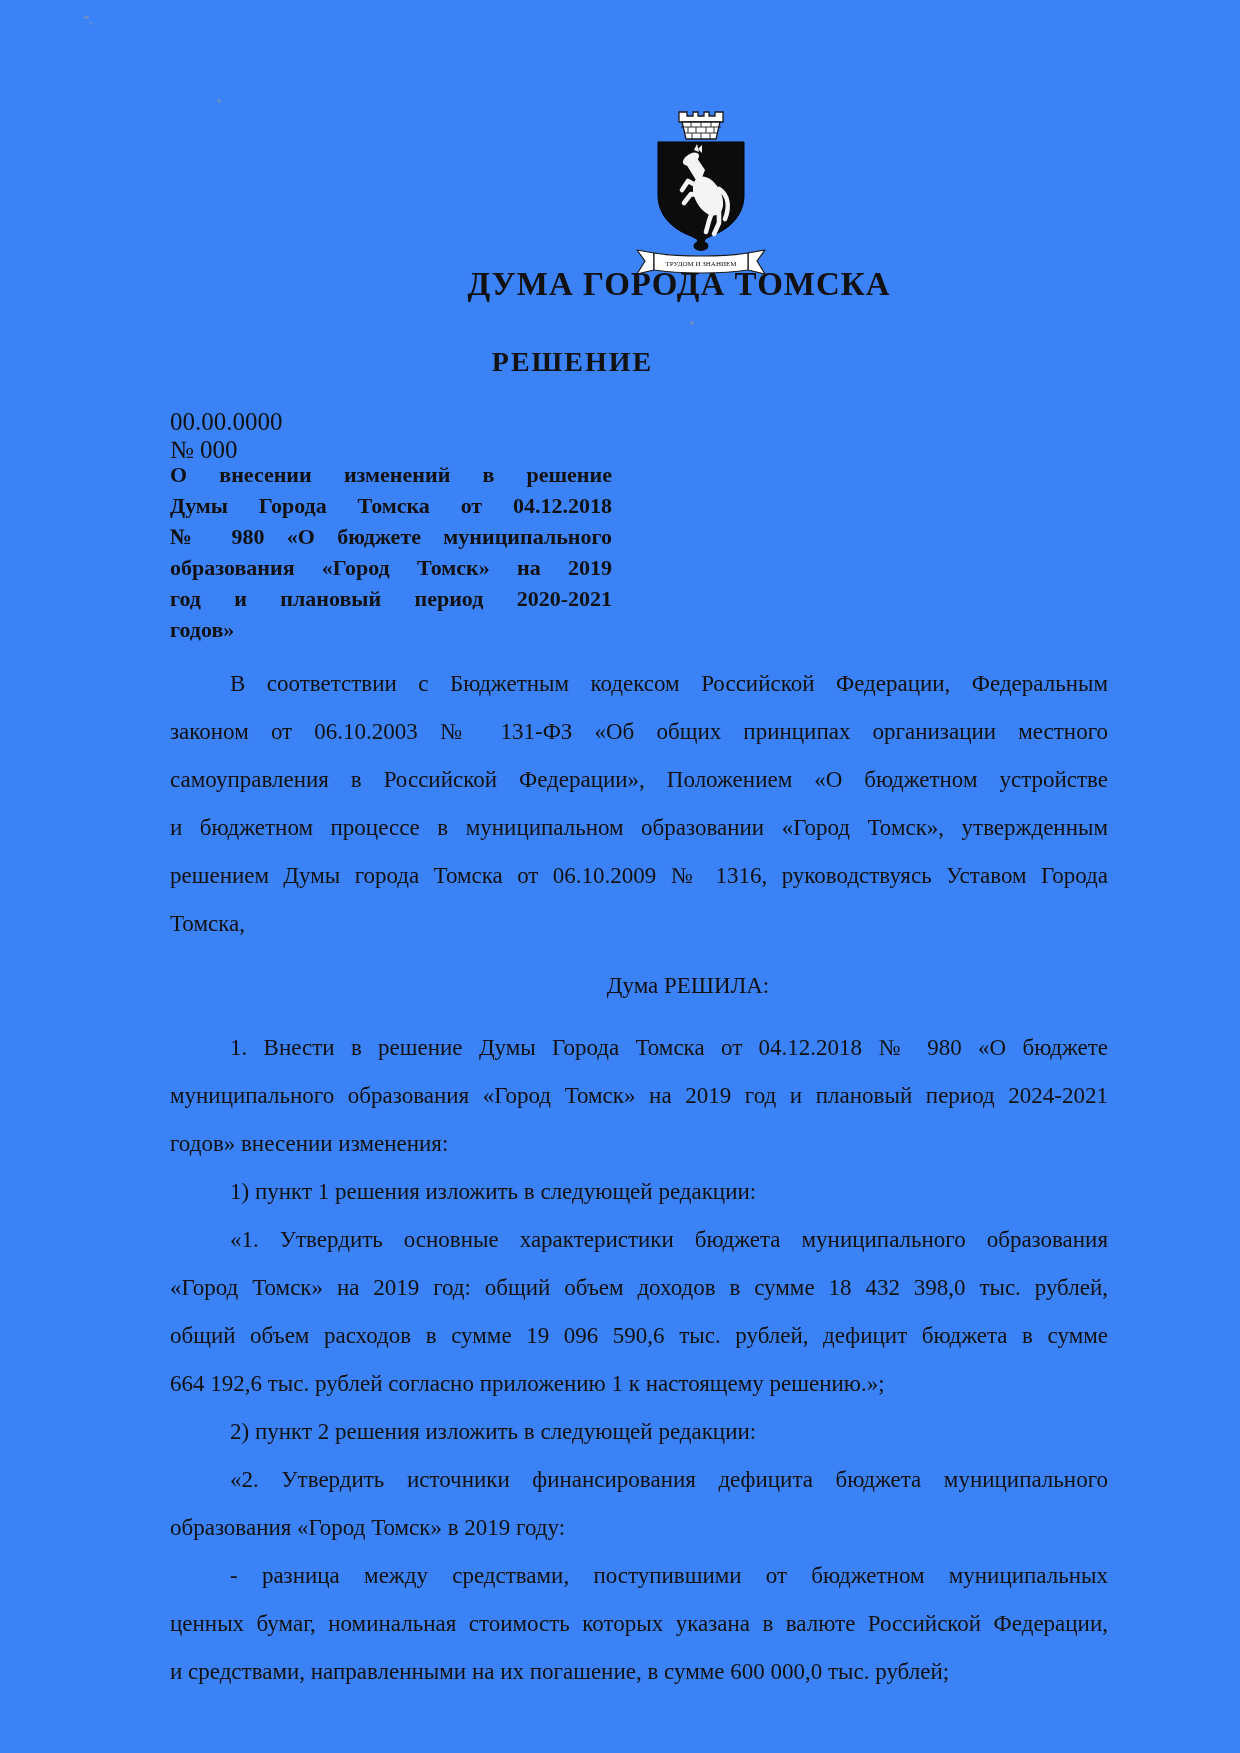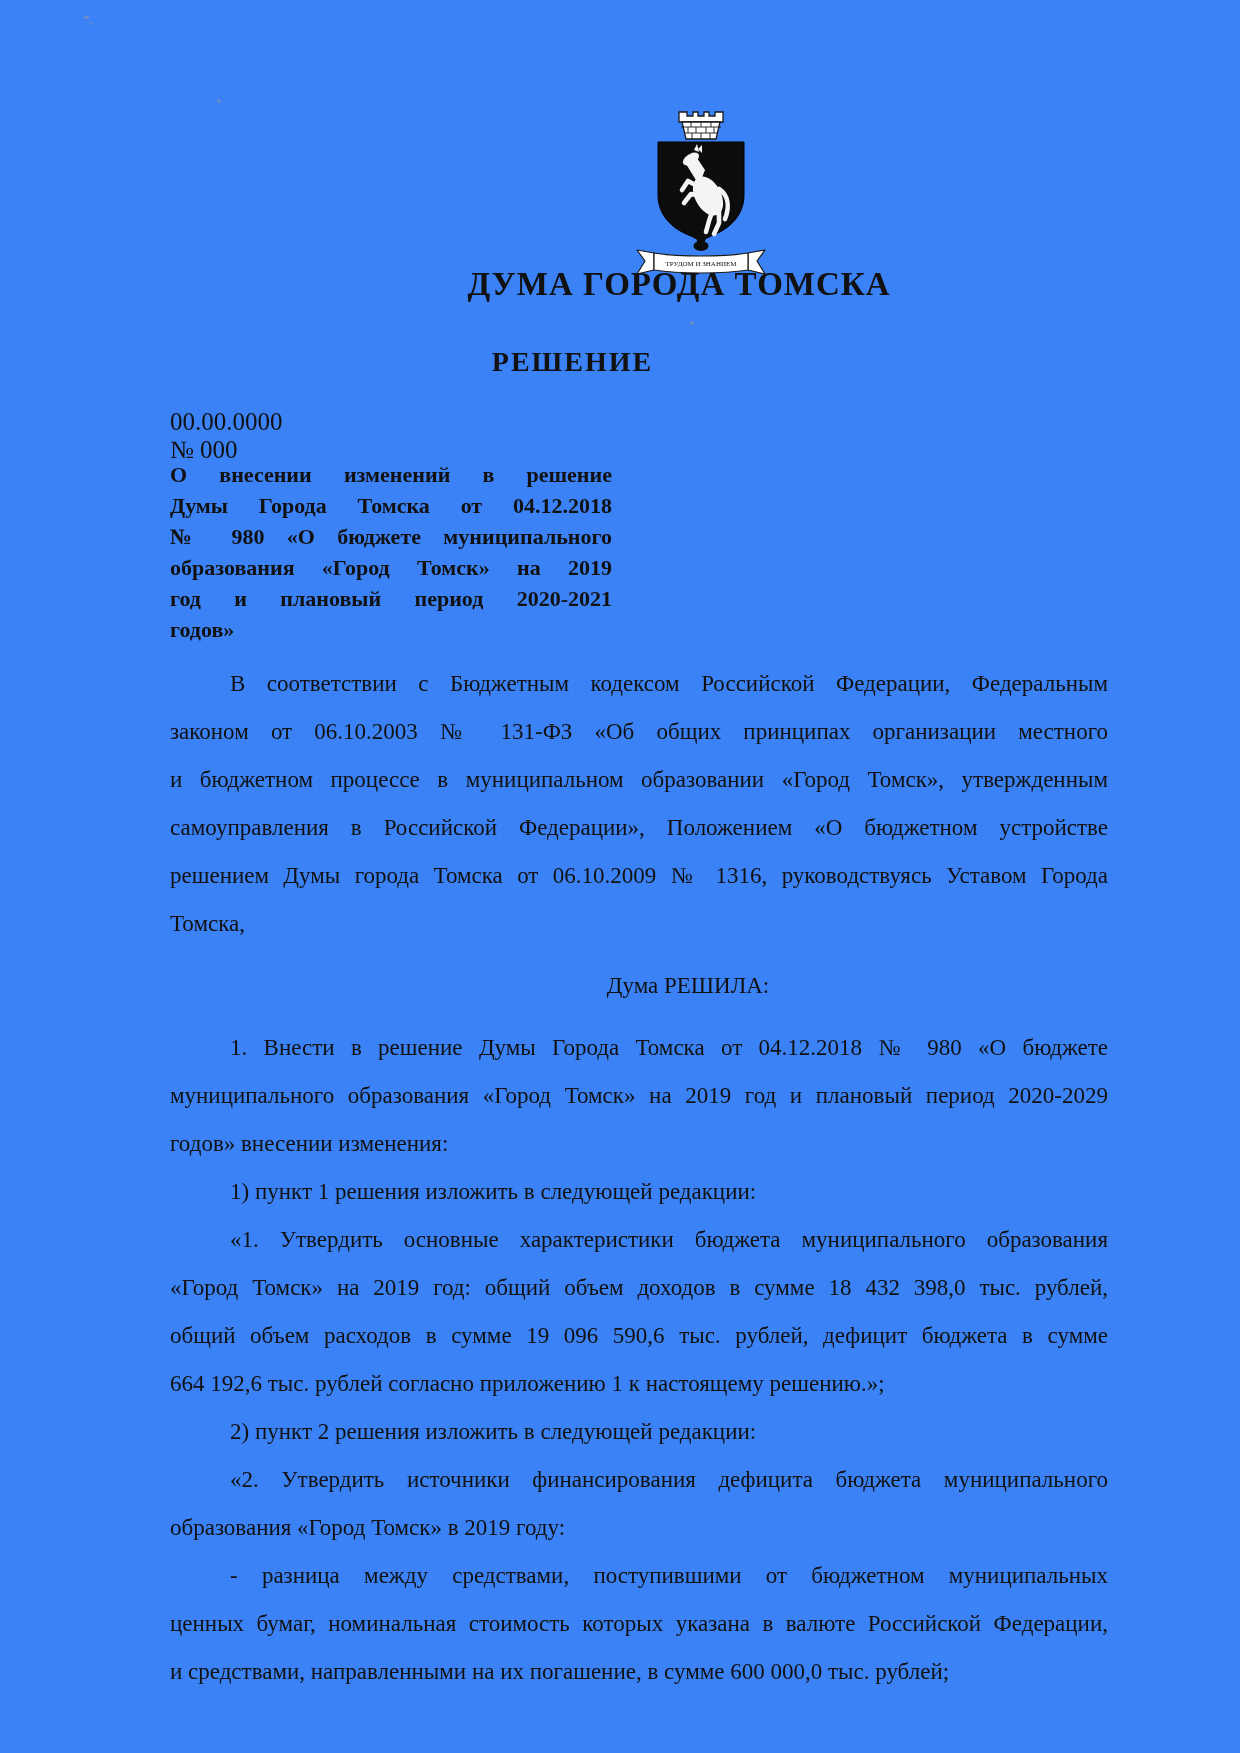--- a/index.html
+++ b/index.html
@@ -127,29 +127,29 @@
       <div class="s-line just">№ 980 «О бюджете муниципального</div>
       <div class="s-line just">образования «Город Томск» на 2019</div>
       <div class="s-line just">год и плановый период 2020-2021</div>
       <div class="s-line last">годов»</div>
     </div>
 
   <div class="body-flow" id="body-flow">
       <div class="para">
         <div class="b-line just ind">В соответствии с Бюджетным кодексом Российской Федерации, Федеральным</div>
         <div class="b-line just">законом от 06.10.2003 № 131-ФЗ «Об общих принципах организации местного</div>
+        <div class="b-line just">самоуправления в Российской Федерации», Положением «О бюджетном устройстве</div>
         <div class="b-line just">и бюджетном процессе в муниципальном образовании «Город Томск», утвержденным</div>
-        <div class="b-line just">самоуправления в Российской Федерации», Положением «О бюджетном устройстве</div>
         <div class="b-line just">решением Думы города Томска от 06.10.2009 № 1316, руководствуясь Уставом Города</div>
         <div class="b-line last">Томска,</div>
       </div>
       <div class="res-heading">Дума РЕШИЛА:</div>
       <div class="para">
         <div class="b-line just ind">1. Внести в решение Думы Города Томска от 04.12.2018 № 980 «О бюджете</div>
-        <div class="b-line just">муниципального образования «Город Томск» на 2019 год и плановый период 2020-2029</div>
+        <div class="b-line just">муниципального образования «Город Томск» на 2019 год и плановый период 2024-2021</div>
         <div class="b-line last">годов» внесении изменения:</div>
       </div>
       <div class="para">
         <div class="b-line last ind">1) пункт 1 решения изложить в следующей редакции:</div>
       </div>
       <div class="para">
         <div class="b-line just ind">«1. Утвердить основные характеристики бюджета муниципального образования</div>
         <div class="b-line just">«Город Томск» на 2019 год: общий объем доходов в сумме 18 432 398,0 тыс. рублей,</div>
         <div class="b-line just">общий объем расходов в сумме 19 096 590,6 тыс. рублей, дефицит бюджета в сумме</div>
         <div class="b-line last">664 192,6 тыс. рублей согласно приложению 1 к настоящему решению.»;</div>

